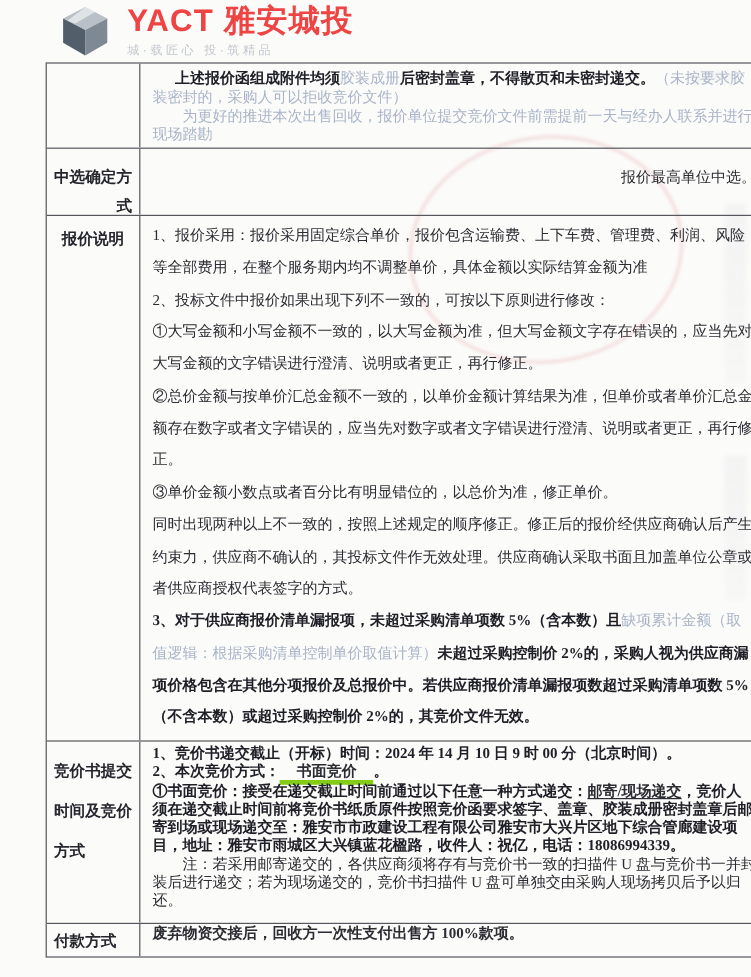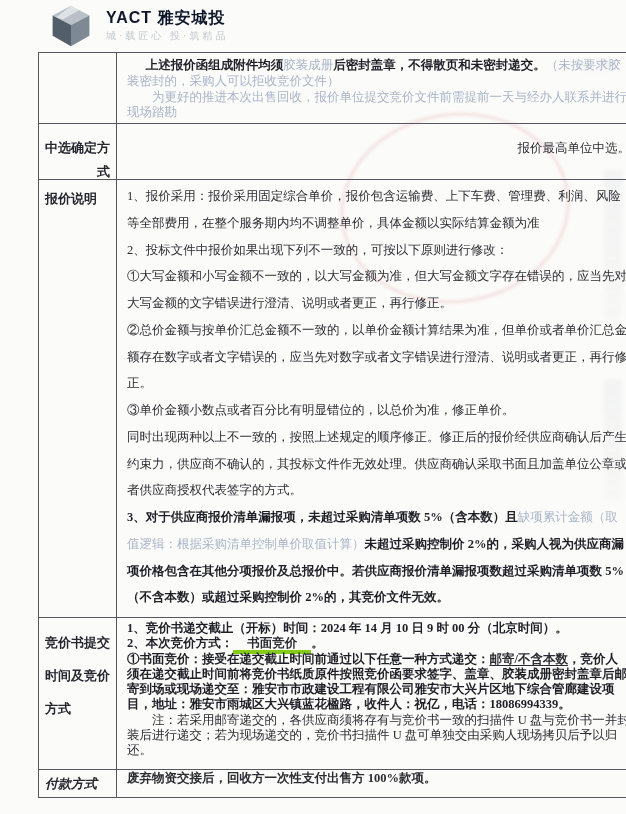--- a/index.html
+++ b/index.html
@@ -10,21 +10,21 @@
     color:#2c2c33;
     -webkit-font-smoothing:antialiased;
   }
   .page{position:absolute;inset:0;}
 
   
   .logo{position:absolute;left:46px;top:3px;display:flex;align-items:center;gap:10px;}
   .logo svg{display:block;}
   .logo-text{display:flex;flex-direction:column;}
   .brand{font-family:"Liberation Sans","DejaVu Sans",sans-serif;
-    font-size:16px;font-weight:bold;color:#0f172a;letter-spacing:1px;line-height:1.1;}
+    font-size:26px;font-weight:bold;color:#ef4444;letter-spacing:1px;line-height:1.1;}
   .tagline{font-family:"Liberation Sans","DejaVu Sans",sans-serif;
     font-size:10px;color:#c3c7cd;letter-spacing:3px;margin-top:3px;}
 
   
   .tbl{position:absolute;left:38px;top:52px;width:601px;box-sizing:border-box;
     border:1px solid #55575c;background:transparent;}
   .row{display:flex;box-sizing:border-box;overflow:hidden;}
   .row + .row{border-top:1px solid #55575c;}
   .cell{box-sizing:border-box;overflow:hidden;}
   .label{width:78px;flex:0 0 78px;border-right:1px solid #55575c;
@@ -37,30 +37,30 @@
   .ind2{text-indent:2em;}
 
   .r-intro{height:70px;}
   .r-intro .content{line-height:1.26;padding-top:5px;}
 
   .r-select{height:56px;text-align:right;}
   .r-select .label{padding-top:12px;line-height:1.85;}
   .r-select .content{padding-top:16px;}
 
   .r-quote{height:438px;}
-  .r-quote .label{padding-top:10px;}
+  .r-quote .label{padding-top:10px;text-align:center;}
   .r-quote .content{line-height:2.14;padding-top:3px;}
 
   .r-submit{height:152px;}
   .r-submit .label{padding-top:8px;line-height:2.55;}
   .r-submit .content{line-height:1.22;padding-top:3px;}
   .r-submit .note{text-indent:2em;}
 
   .r-pay{height:28px;}
-  .r-pay .label{display:flex;align-items:center;font-style:italic;}
+  .r-pay .label{display:flex;align-items:center;}
   .r-pay .content{display:flex;align-items:flex-start;padding-top:0;font-weight:600;}
 
   .blank-line{font-weight:bold;border-bottom:4px solid #84cc16;padding:0 14px;}
   .ul{text-decoration:underline;text-underline-offset:2px;font-weight:bold;}
 
   
   .stamp{position:absolute;left:340px;top:113px;width:224px;height:184px;
     border:3px solid rgba(205,95,95,0.16);border-radius:50%;
     filter:blur(1.5px);transform:rotate(-8deg);pointer-events:none;}
   .ghost{position:absolute;background:linear-gradient(180deg,rgba(170,178,195,0.10),rgba(170,178,195,0.05));
@@ -121,21 +121,21 @@
         <p>同时出现两种以上不一致的，按照上述规定的顺序修正。修正后的报价经供应商确认后产生约束力，供应商不确认的，其投标文件作无效处理。供应商确认采取书面且加盖单位公章或者供应商授权代表签字的方式。</p>
         <p><span class="b">3、对于供应商报价清单漏报项，未超过采购清单项数 5%（含本数）且</span><span class="lt">缺项累计金额（取值逻辑：根据采购清单控制单价取值计算）</span><span class="b">未超过采购控制价 2%的，采购人视为供应商漏项价格包含在其他分项报价及总报价中。若供应商报价清单漏报项数超过采购清单项数 5%（不含本数）或超过采购控制价 2%的，其竞价文件无效。</span></p>
       </div>
     </div>
 
     <div class="row r-submit">
       <div class="cell label">竞价书提交时间及竞价方式</div>
       <div class="cell content">
         <p class="b">1、竞价书递交截止（开标）时间：2024 年 14 月 10 日 9 时 00 分（北京时间）。</p>
         <p><span class="b">2、本次竞价方式：</span><span class="blank-line">书面竞价</span><span class="b">。</span></p>
-        <p><span class="b">①书面竞价：接受在递交截止时间前通过以下任意一种方式递交：</span><span class="ul">邮寄/不含本数</span><span class="b">，竞价人须在递交截止时间前将竞价书纸质原件按照竞价函要求</span><span class="b">签字、盖章、胶装成册密封盖章后邮寄到场或现场递交至：雅安市市政建设工程有限公司雅安市大兴片区地下综合管廊建设项目，地址：雅安市雨城区大兴镇蓝花楹路，收件人：祝亿，电话：18086994339。</span></p>
+        <p><span class="b">①书面竞价：接受在递交截止时间前通过以下任意一种方式递交：</span><span class="ul">邮寄/现场递交</span><span class="b">，竞价人须在递交截止时间前将竞价书纸质原件按照竞价函要求</span><span class="b">签字、盖章、胶装成册密封盖章后邮寄到场或现场递交至：雅安市市政建设工程有限公司雅安市大兴片区地下综合管廊建设项目，地址：雅安市雨城区大兴镇蓝花楹路，收件人：祝亿，电话：18086994339。</span></p>
         <p class="note">注：若采用邮寄递交的，各供应商须将存有与竞价书一致的扫描件 U 盘与竞价书一并封装后进行递交；若为现场递交的，竞价书扫描件 U 盘可单独交由采购人现场拷贝后予以归还。</p>
       </div>
     </div>
 
     <div class="row r-pay">
       <div class="cell label">付款方式</div>
       <div class="cell content">
         <p>废弃物资交接后，回收方一次性支付出售方 100%款项。</p>
       </div>
     </div>

